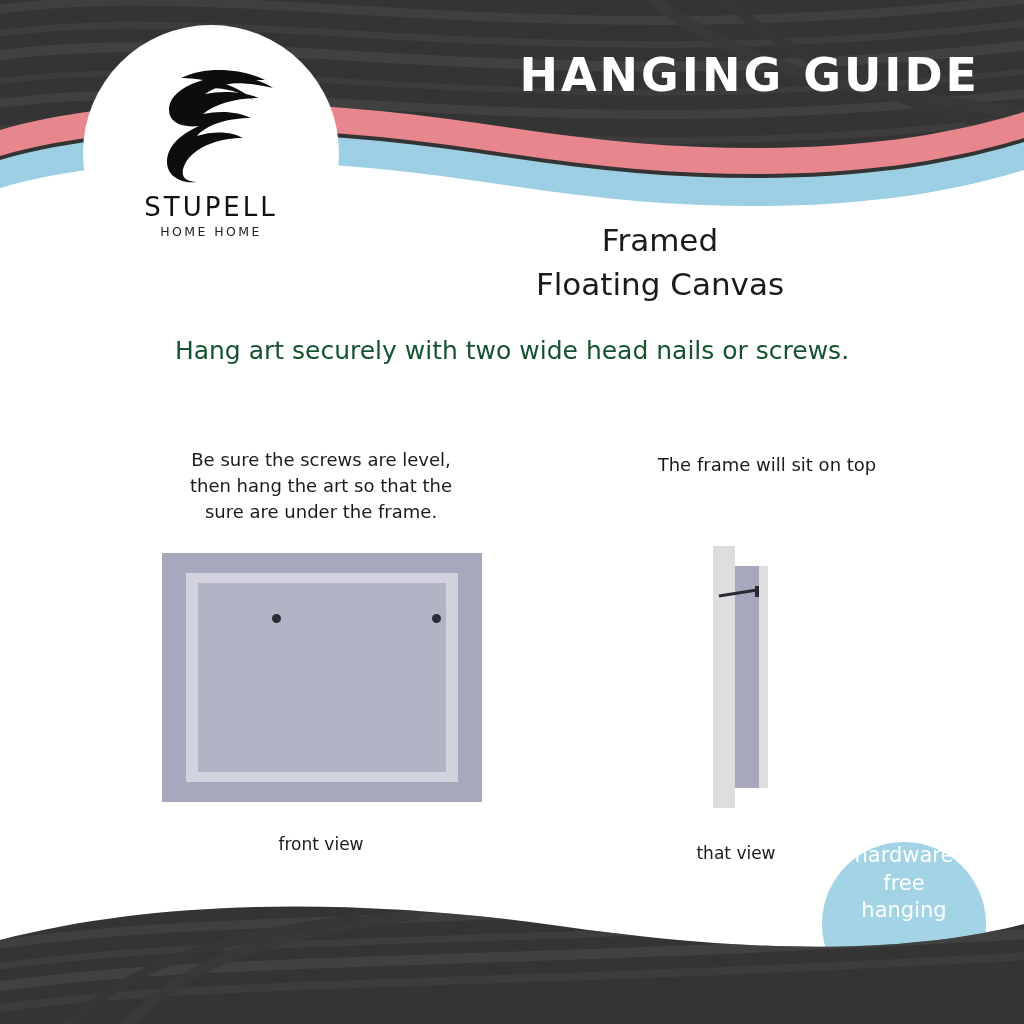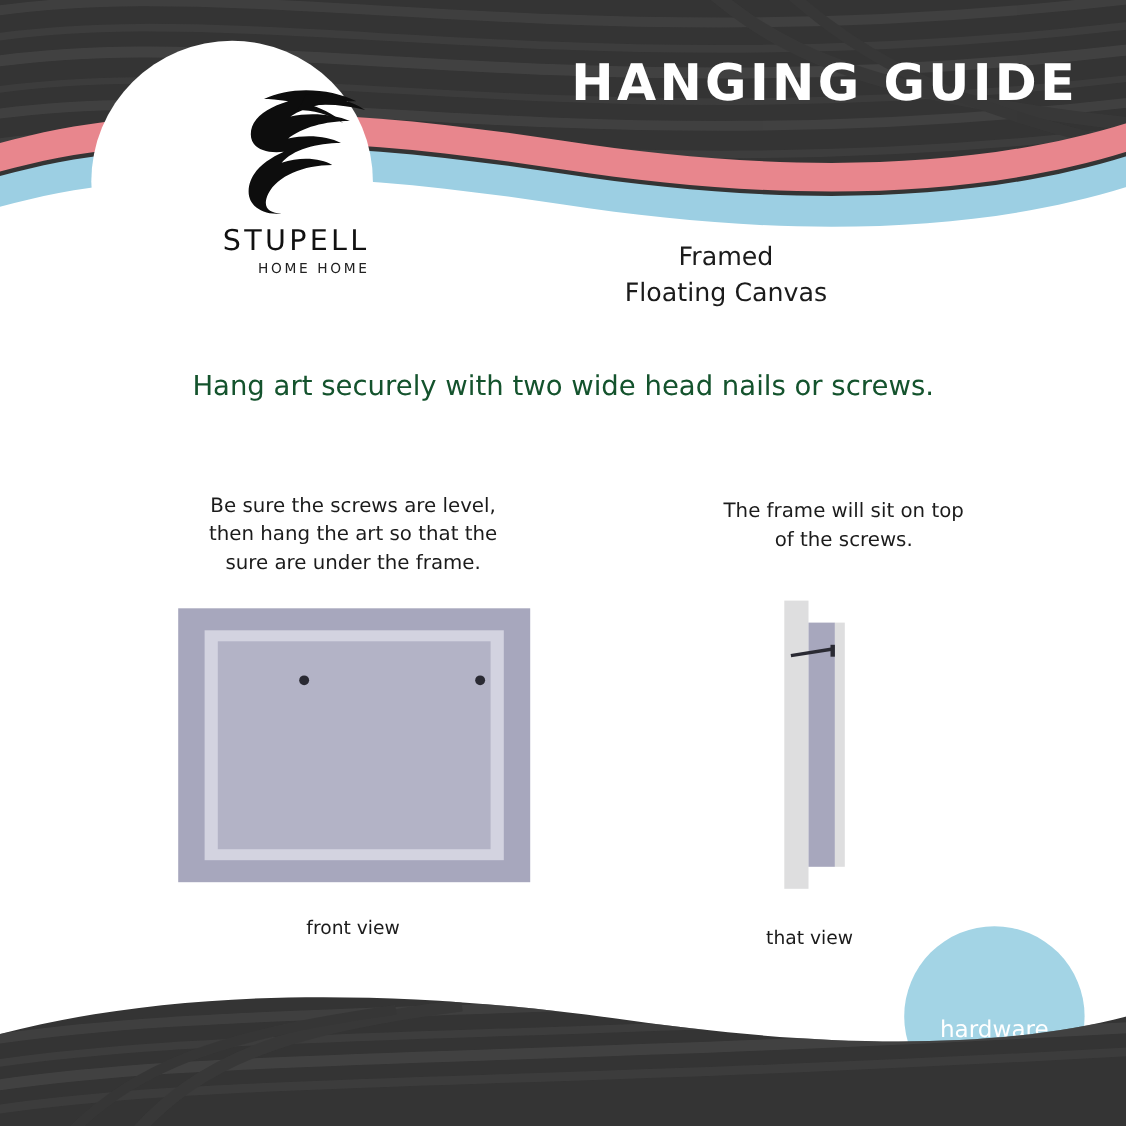--- a/index.html
+++ b/index.html
@@ -42,29 +42,29 @@
     font-size: 46px;
     font-weight: bold;
     letter-spacing: 3px;
     font-family: "DejaVu Sans", sans-serif;
   }
 
   
   #logo-badge {
     position: absolute;
     left: 86px;
-    top: 40px;
+    top: 28px;
     width: 250px;
     height: 250px;
     border-radius: 50%;
     background: #ffffff;
     box-shadow: 0 0 0 3px #ffffff;
     display: flex;
     flex-direction: column;
-    align-items: flex-end;
+    align-items: center;
     justify-content: flex-start;
   }
   #logo-mark {
     margin-top: 36px;
     width: 132px;
     height: 122px;
   }
   #logo-name {
     margin-top: 6px;
     font-size: 26px;
@@ -81,21 +81,21 @@
   }
 
   
   #product-title {
     position: absolute;
     top: 218px;
     left: 350px;
     width: 620px;
     text-align: center;
     color: #1b1b1b;
-    font-size: 23px;
+    font-size: 31px;
     line-height: 1.42;
   }
 
   
   #main-instruction {
     position: absolute;
     top: 336px;
     left: 60px;
     width: 904px;
     text-align: center;
@@ -207,21 +207,21 @@
     position: absolute;
     left: 822px;
     top: 842px;
     width: 164px;
     height: 164px;
     border-radius: 50%;
     background: #a3d4e5;
     display: flex;
     flex-direction: column;
     align-items: center;
-    justify-content: flex-end;
+    justify-content: flex-start;
     color: #ffffff;
     font-size: 21px;
     line-height: 1.32;
     text-align: center;
   }
 </style>
 </head>
 <body>
 
 <div id="page">
@@ -284,21 +284,20 @@
     <div id="front-inner">
       <div id="screw-left" class="screw-dot"></div>
       <div id="screw-right" class="screw-dot"></div>
     </div>
   </div>
 
   <div id="front-view-label" class="view-label">front view</div>
 
   <div id="side-caption" class="col-caption">
     <div>The frame will sit on top</div>
-    <div>of the screws.</div>
   </div>
 
   <div id="side-diagram">
     <div id="side-wall"></div>
     <div id="side-frame"></div>
     <div id="side-edge"></div>
     <svg id="side-screw" viewBox="0 0 48 14">
       <line x1="2" y1="10" x2="40" y2="4" stroke="#2a2a33" stroke-width="3"></line>
       <rect x="38" y="0" width="4" height="11" fill="#2a2a33"></rect>
     </svg>

